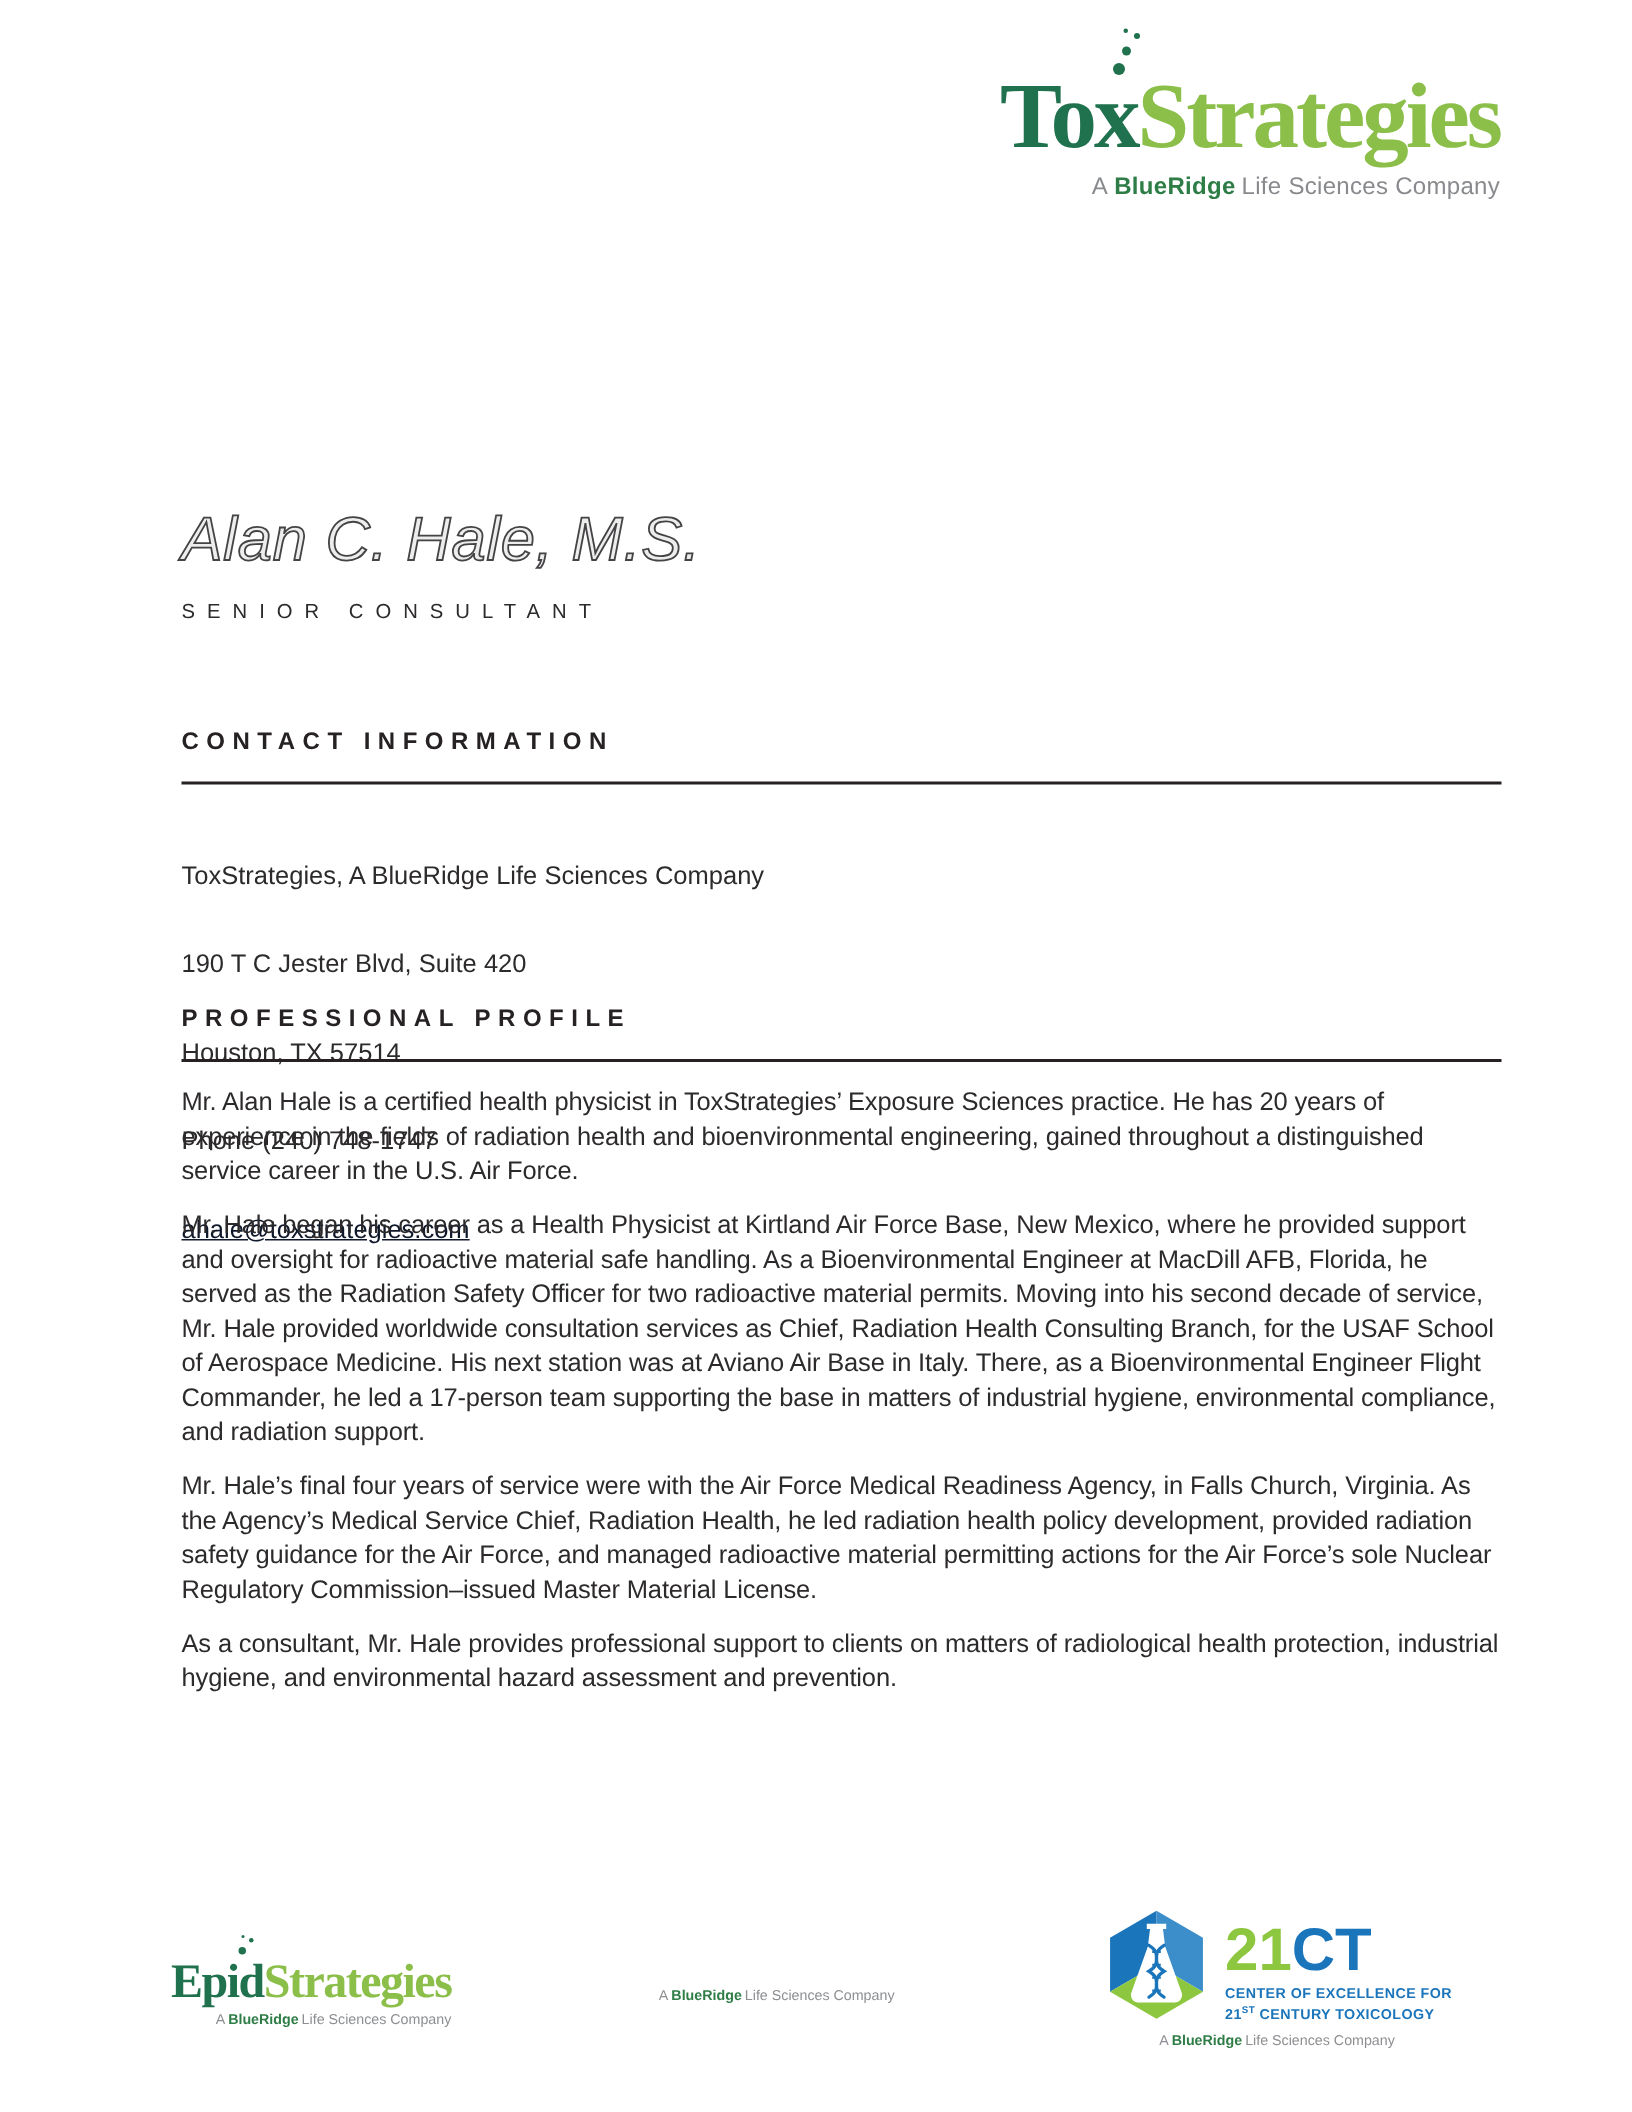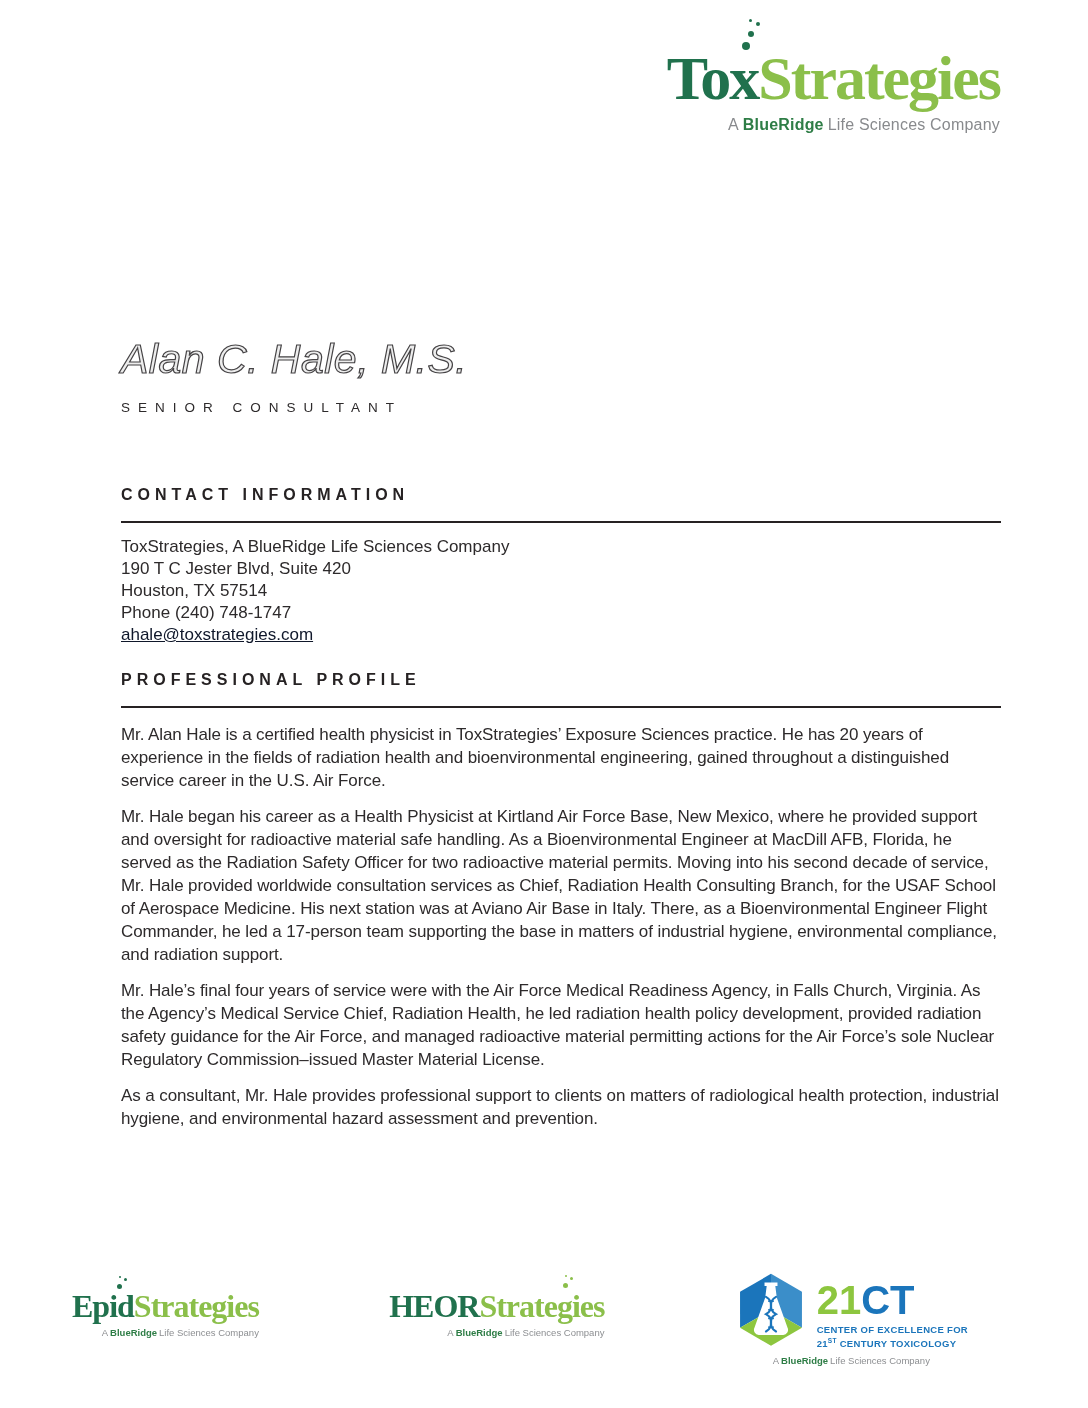--- a/index.html
+++ b/index.html
@@ -78,41 +78,41 @@
   .section-heading {
     font-size: 16px;
     font-weight: 700;
     letter-spacing: 5px;
     color: #262223;
     border-bottom: 2px solid #262223;
     padding-bottom: 17px;
     margin-bottom: 10px;
   }
   .contact-lines { font-size: 17px; line-height: 22px; padding-top: 3px; }
-  .contact-lines div { white-space: nowrap; }
+  .contact-lines div { white-space: nowrap; margin-top: 37px; }
   .email-link { color: #0f172a; text-decoration: underline; }
 
   .profile-paragraphs { padding-top: 5px; }
   .profile-paragraphs p {
     font-size: 17px;
     line-height: 23px;
     letter-spacing: -0.1px;
     margin-bottom: 13px;
     color: #2d2a2b;
   }
 
   
   .footer {
     position: absolute;
     left: 0; right: 0;
     top: 1272px;
     display: flex;
     justify-content: space-between;
-    align-items: flex-start;
-    padding: 0 120px 0 72px;
+    align-items: center;
+    padding: 0 120px 0 114px;
   }
   .footer-wordmark {
     font-family: "Liberation Serif", "DejaVu Serif", serif;
     font-weight: 700;
     font-size: 32px;
     letter-spacing: -1px;
     line-height: 1;
     white-space: nowrap;
     position: relative;
   }
@@ -218,27 +218,20 @@
               <i></i>
               <i></i>
             </span></span><span class="light-green">Strategies</span>
       </div>
       <div class="mini-tagline">
         <span>A</span><span class="brand">BlueRidge</span><span>Life Sciences Company</span>
       </div>
     </div>
 
     <div class="logo-heor">
-      <div class="footer-wordmark">
-        <span class="dark-green">HEOR</span><span class="light-green"><span>Strategies</span><span class="bubbles bubbles-heor">
-              <i></i>
-              <i></i>
-              <i></i>
-            </span></span>
-      </div>
       <div class="mini-tagline">
         <span>A</span><span class="brand">BlueRidge</span><span>Life Sciences Company</span>
       </div>
     </div>
 
     <div class="logo-21ct">
       <div class="ct-row">
         <svg class="ct-hex" viewBox="0 0 100 110" aria-hidden="true">
           <polygon points="50,2 7,27 7,77 50,52" fill="#1b75bb"></polygon>
           <polygon points="50,2 93,27 93,77 50,52" fill="#3b8ec9"></polygon>

